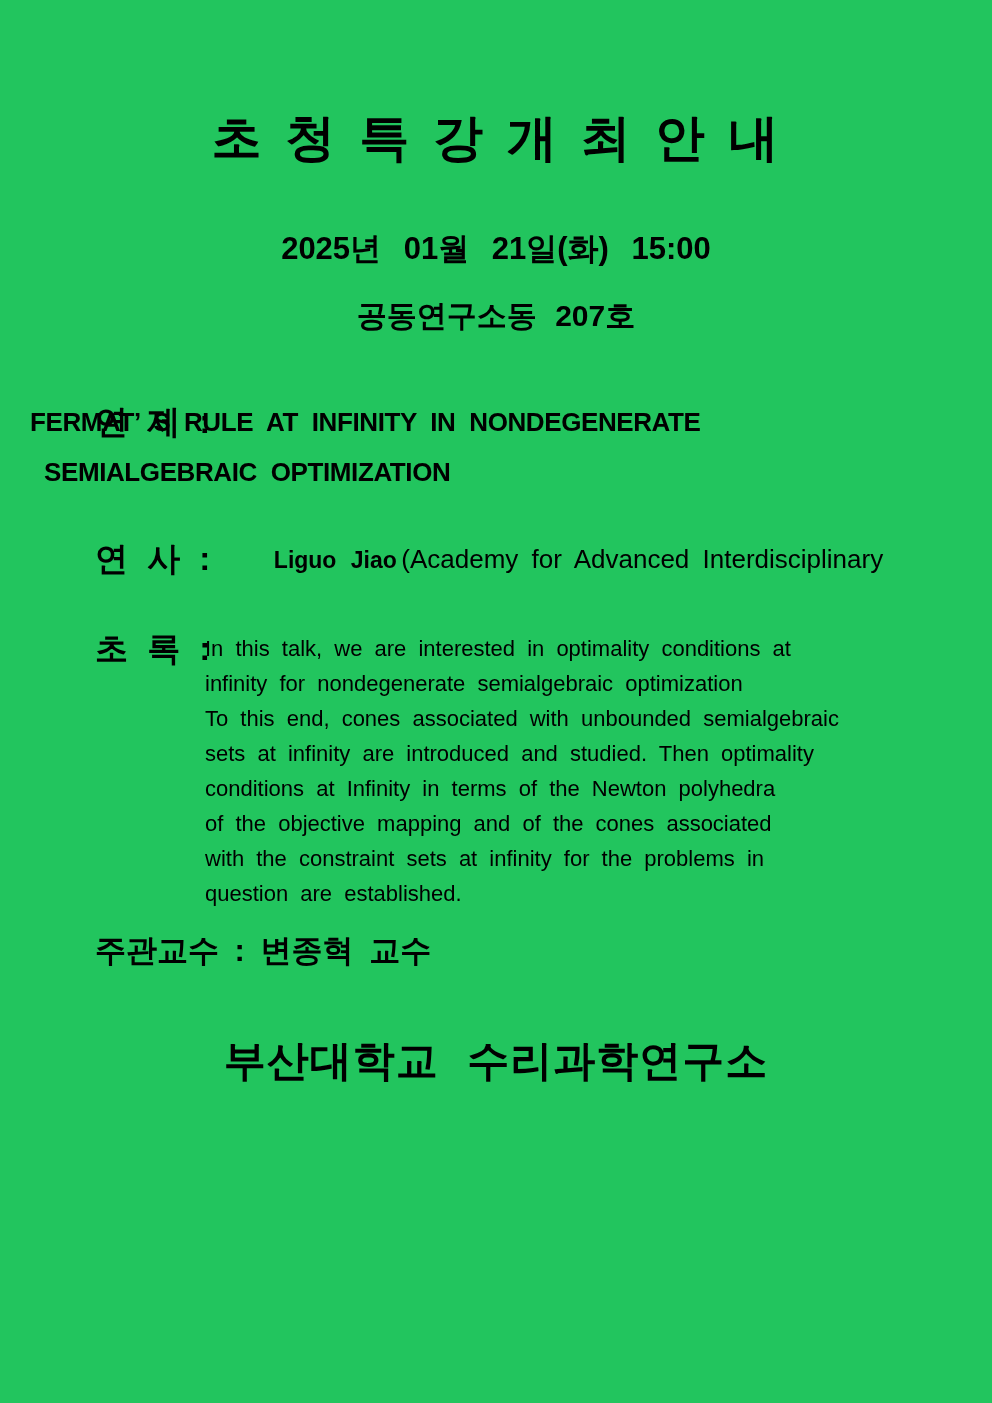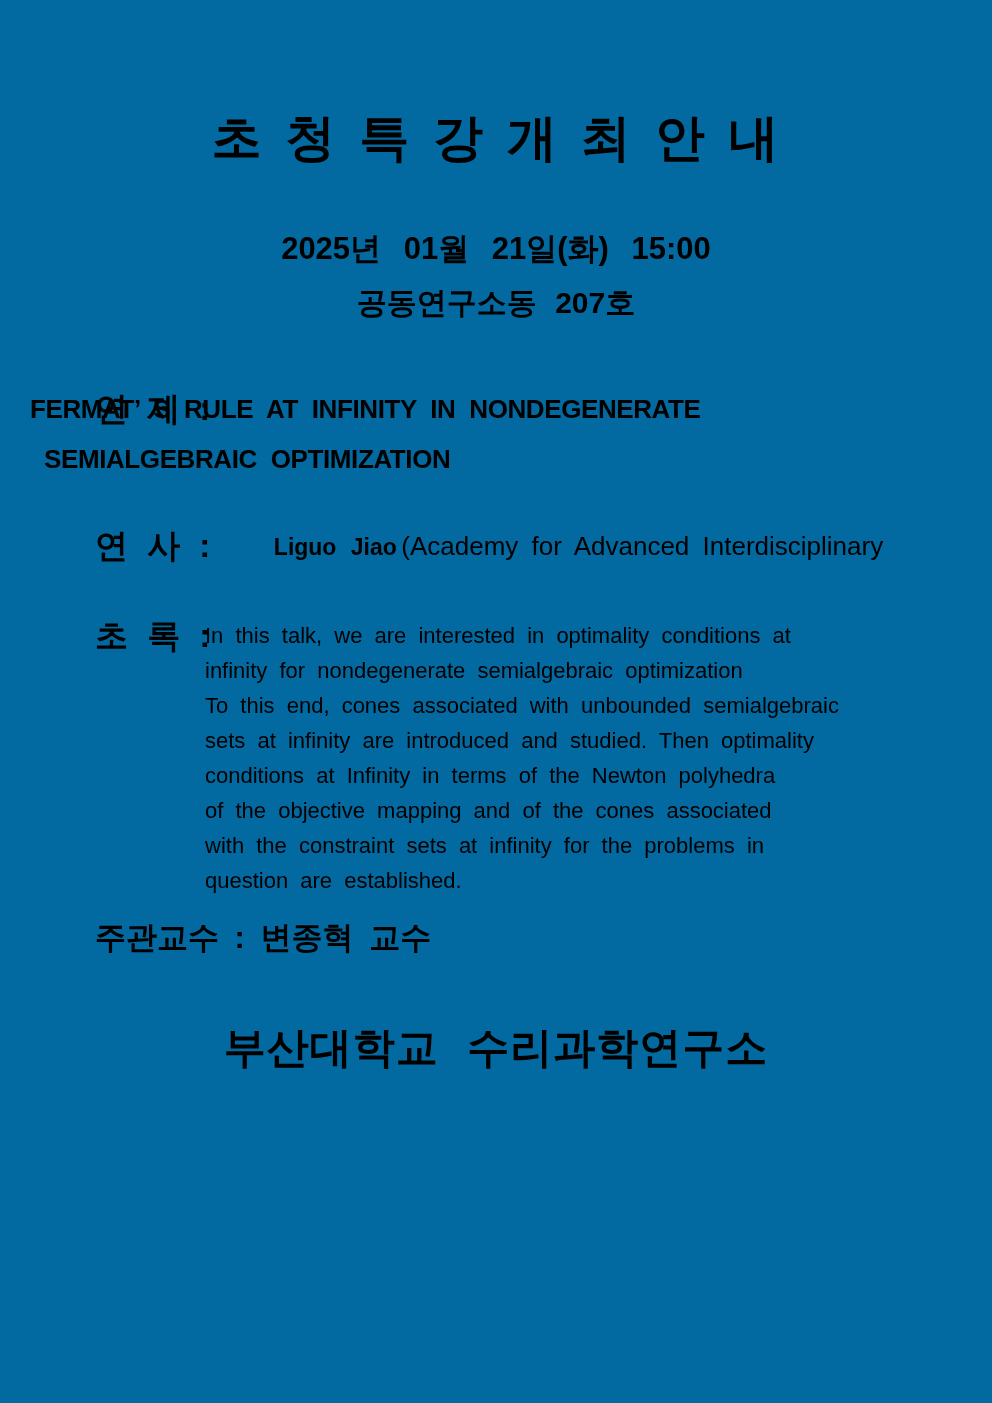--- a/index.html
+++ b/index.html
@@ -7,21 +7,21 @@
   body {
     width: 992px;
     height: 1403px;
     font-family: "Liberation Sans", "DejaVu Sans", sans-serif;
     color: #000000;
     overflow: hidden;
   }
   .page {
     width: 992px;
     height: 1403px;
-    background: #0369a1;
+    background: #22c55e;
     position: relative;
   }
 
   
   .title {
     padding-top: 106px;
     text-align: center;
     font-size: 50px;
     font-weight: bold;
     line-height: 1.3;
@@ -41,21 +41,21 @@
   .datetime {
     margin-top: 58px;
     text-align: center;
     font-size: 31px;
     font-weight: bold;
     line-height: 1.3;
     word-spacing: 14px;
     white-space: nowrap;
   }
   .venue {
-    margin-top: 14px;
+    margin-top: 27px;
     text-align: center;
     font-size: 30px;
     font-weight: bold;
     line-height: 1.3;
     word-spacing: 10px;
     white-space: nowrap;
   }
 
   
   .section {

